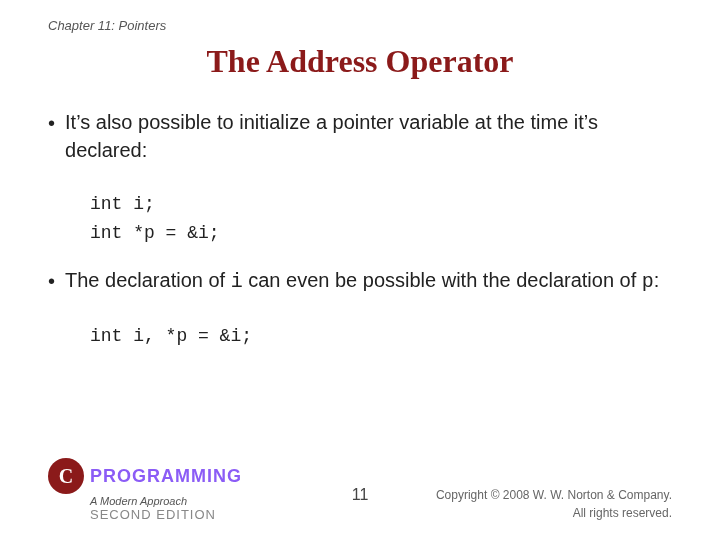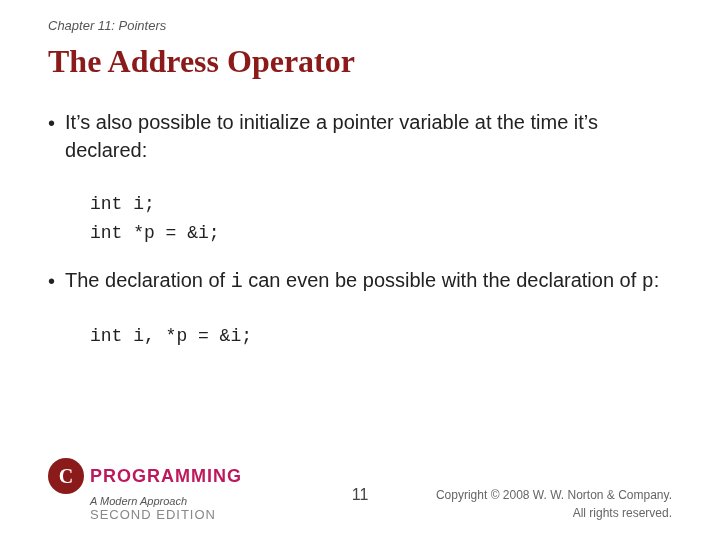--- a/index.html
+++ b/index.html
@@ -21,21 +21,21 @@
     }
 
     .chapter-label {
       font-size: 13px;
       font-style: italic;
       color: #555;
       margin-bottom: 10px;
     }
 
     .title {
-      text-align: left;
+      text-align: center;
       font-size: 32px;
       font-weight: bold;
       color: #8B1A1A;
       margin-bottom: 28px;
       font-family: Georgia, serif;
     }
 
     .bullet-section {
       margin-bottom: 18px;
     }
@@ -108,21 +108,21 @@
       justify-content: center;
       color: white;
       font-weight: bold;
       font-size: 20px;
       font-family: Georgia, serif;
     }
 
     .logo-text-main {
       font-size: 18px;
       font-weight: bold;
-      color: #be185d;
+      color: #8b5cf6;
       letter-spacing: 1px;
       text-transform: uppercase;
       font-family: Arial, Helvetica, sans-serif;
     }
 
     .logo-text-sub {
       font-size: 11px;
       color: #555;
       font-style: italic;
       margin-top: 1px;

